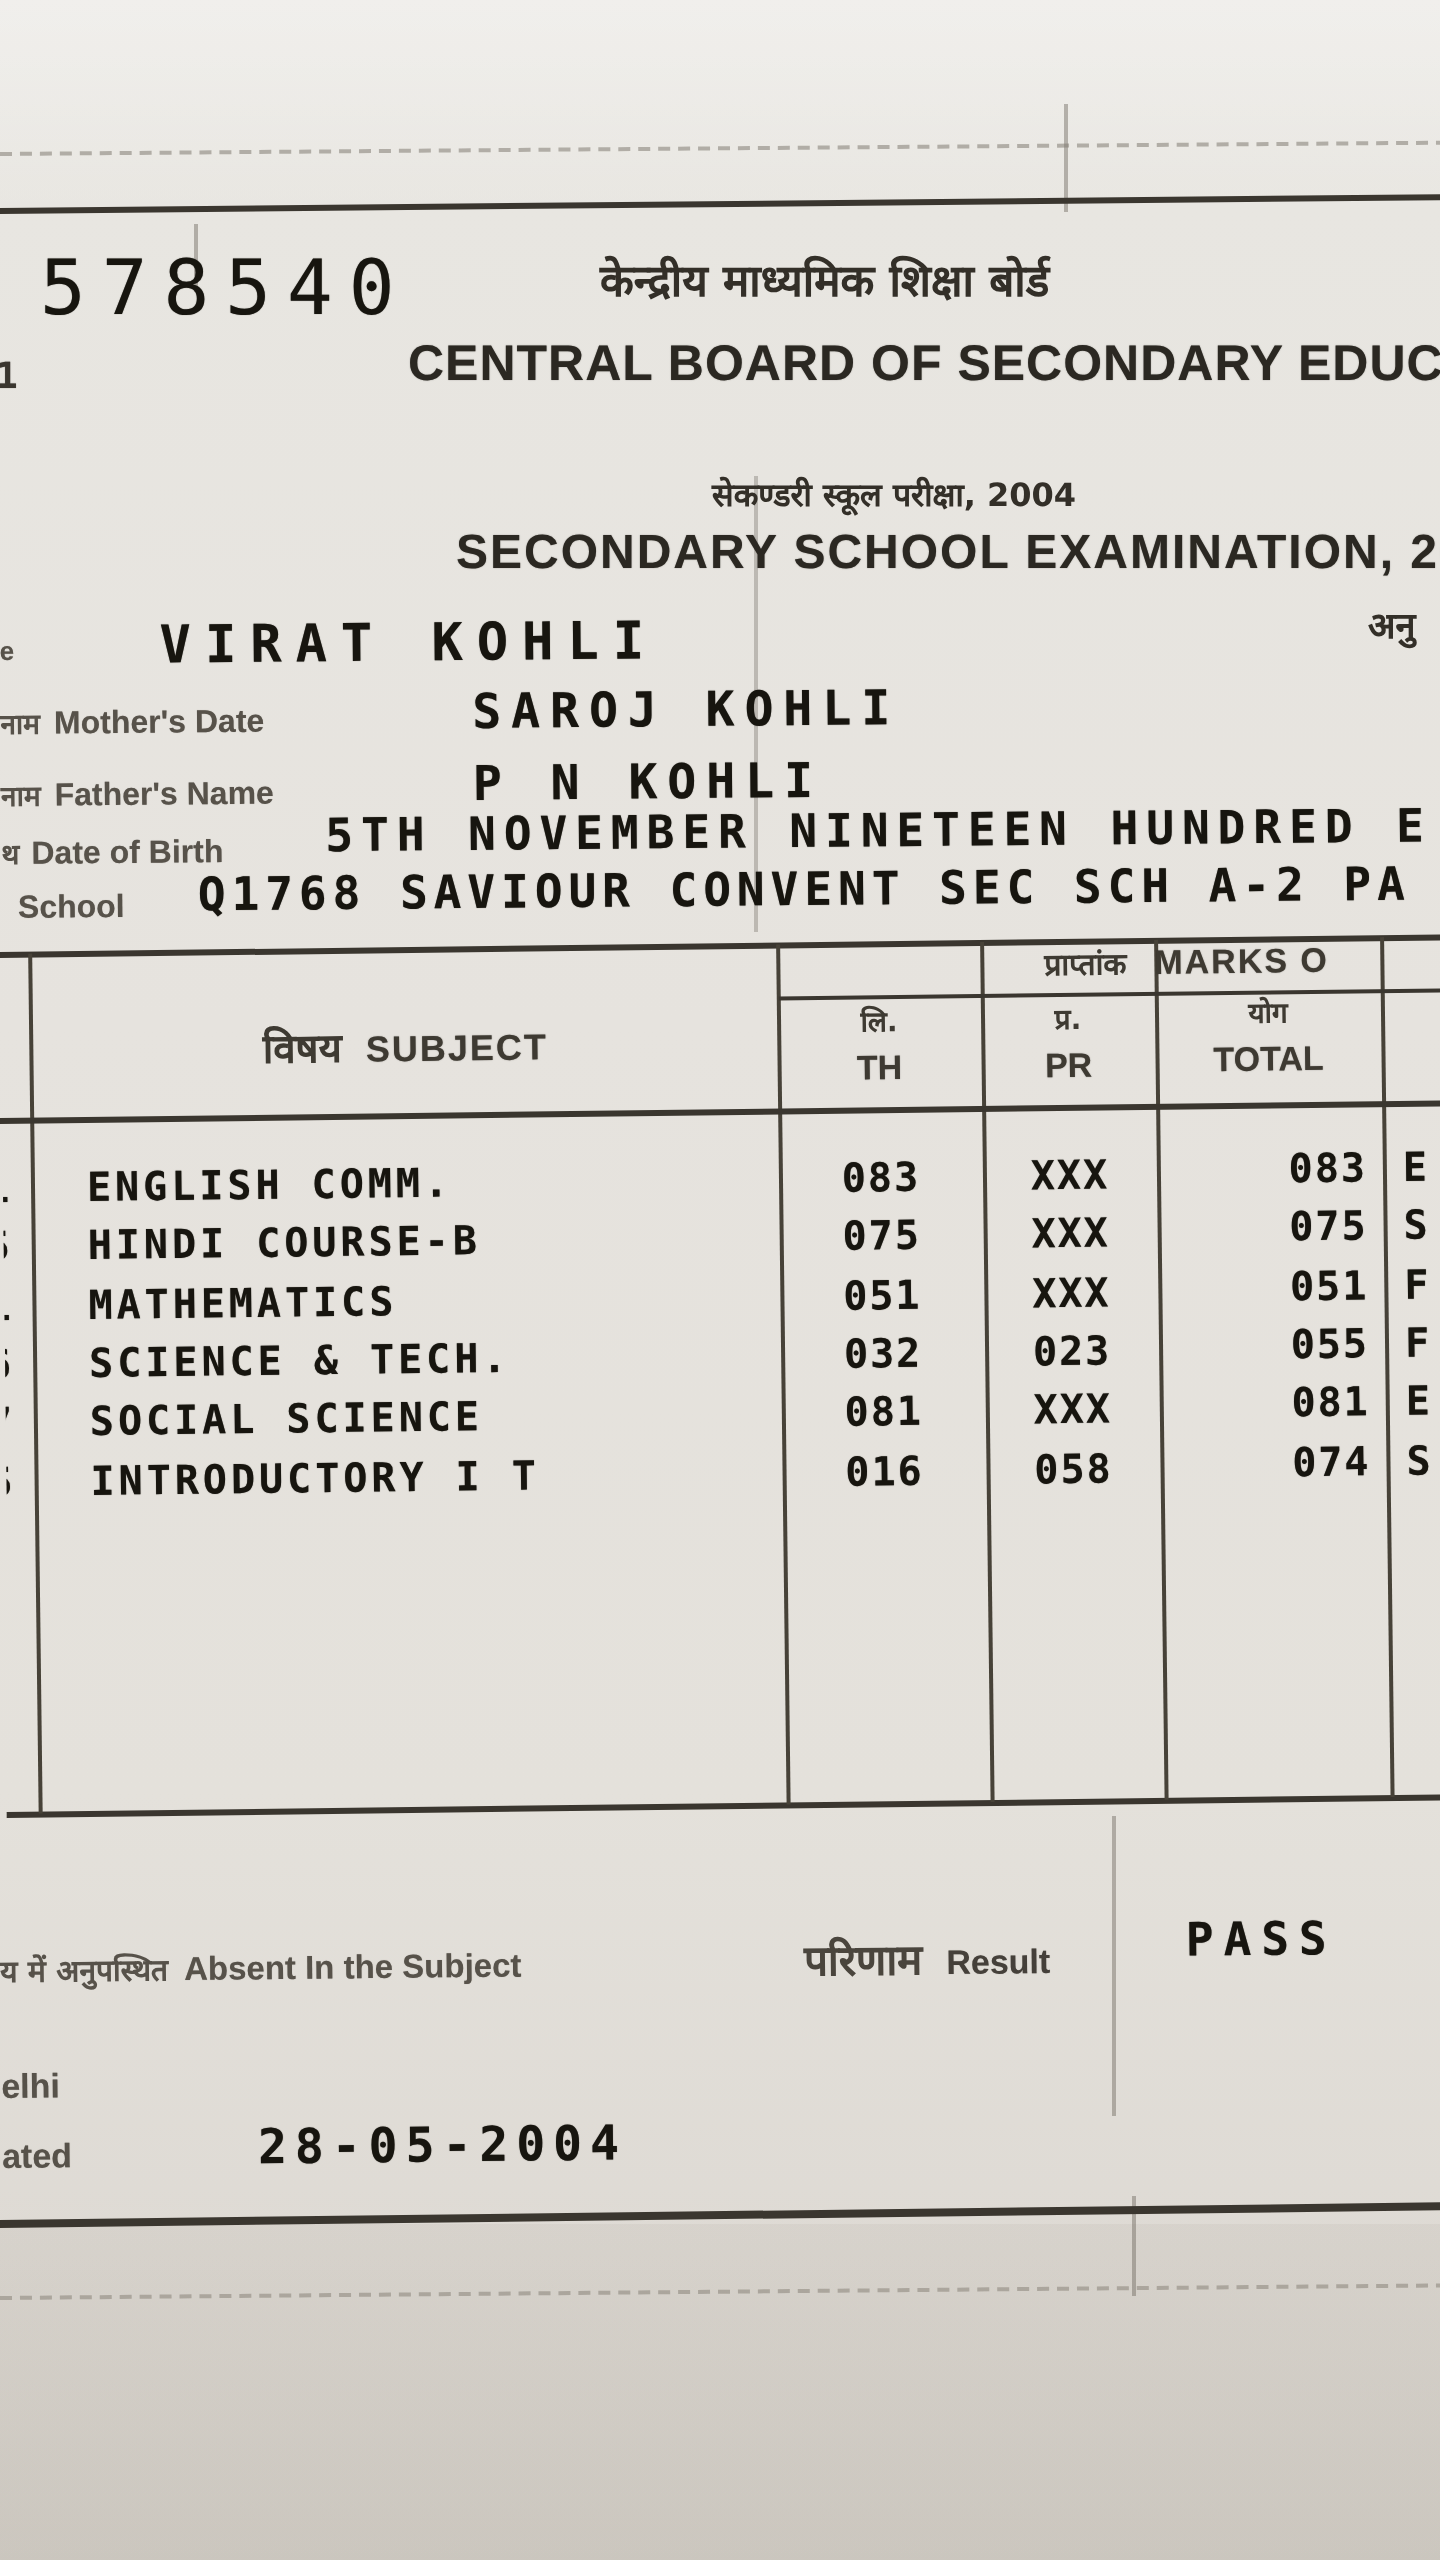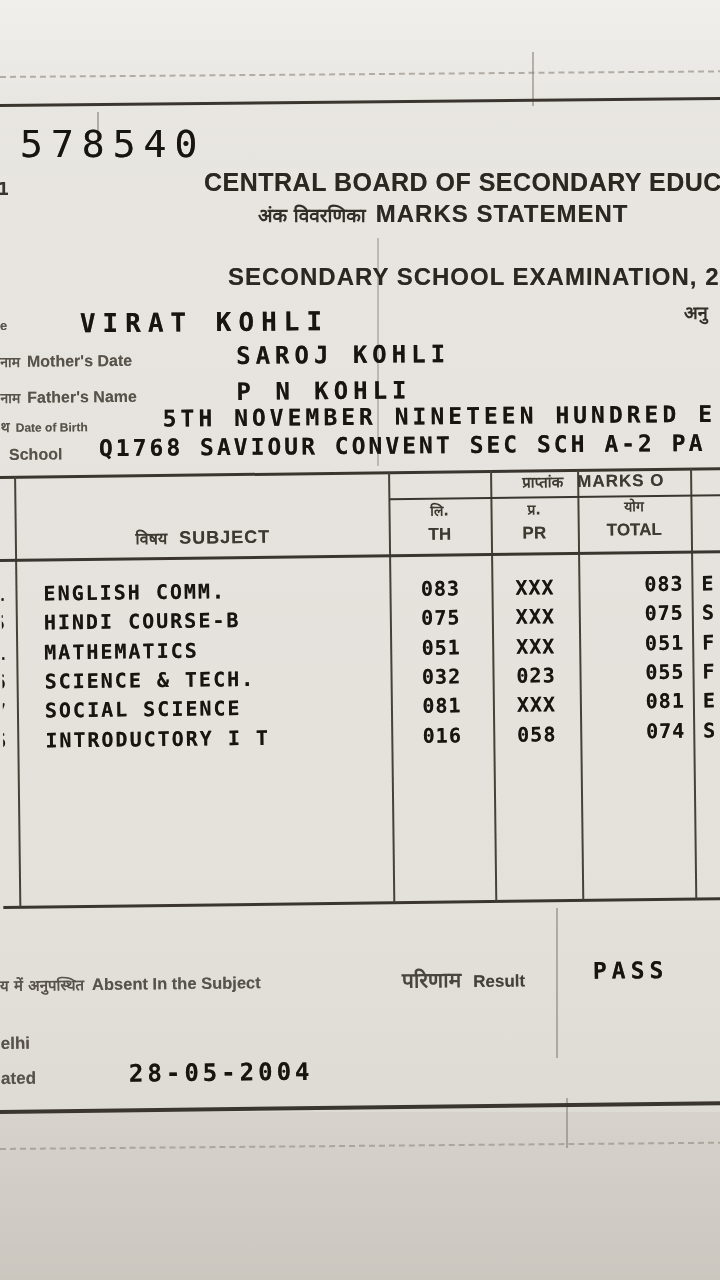--- a/index.html
+++ b/index.html
@@ -29,28 +29,26 @@
   <div class="abs" style="left:0;top:76px;width:724px;border-top:2px dashed rgba(130,124,114,.55);transform:rotate(-0.45deg);transform-origin:0 0;z-index:2;"></div>
   <div class="abs line" style="left:-2px;top:104px;width:726px;height:3px;transform:rotate(-0.55deg);transform-origin:0 0;"></div>
   <div class="abs crease" style="left:532px;top:52px;height:54px;"></div>
   <div class="abs crease" style="left:97px;top:112px;height:34px;width:1.5px;"></div>
   <div class="abs crease" style="left:377px;top:238px;height:228px;width:1.5px;background:rgba(110,104,95,.35);"></div>
 
   <div class="abs txt mono" style="left:20px;top:122px;font-size:38px;letter-spacing:8px;font-weight:normal;">578540</div>
 
   <div class="abs txt mono" style="left:-2px;top:178px;font-size:18px;color:#3a362f;">1</div>
 
+  <div class="abs txt hindi" style="left:300px;top:124px;font-size:22px;">केन्द्रीय माध्यमिक शिक्षा बोर्ड</div>
 
   <div class="abs txt hdr" style="left:204px;top:168px;font-size:25px;letter-spacing:.5px;">CENTRAL BOARD OF SECONDARY EDUCATI</div>
 
-  <div class="abs txt row-flex" style="left:258px;top:200px;gap:10px;">
-    <span class="hindi" style="font-size:19px;">अंक विवरणिका</span>
-    <span class="hdr" style="font-size:24px;letter-spacing:1px;">MARKS STATEMENT</span>
-  </div>
 
+  <div class="abs txt hindi" style="left:356px;top:236px;font-size:16px;">सेकण्डरी स्कूल परीक्षा, 2004</div>
 
 
   <div class="abs txt hdr" style="left:228px;top:263px;font-size:24px;letter-spacing:1px;">SECONDARY SCHOOL EXAMINATION, 200</div>
 
   <div class="abs txt hindi" style="left:684px;top:300px;font-size:18px;">अनु</div>
 
   <div class="abs" style="left:0;top:0;width:720px;height:470px;transform:rotate(-0.5deg);transform-origin:0 340px;z-index:3;">
 
     <div class="abs txt label" style="left:0;top:318px;font-size:13px;">e</div>
     <div class="abs txt mono" style="left:80px;top:309px;font-size:26px;letter-spacing:7px;">VIRAT KOHLI</div>
@@ -62,21 +60,21 @@
     <div class="abs txt mono" style="left:236px;top:344px;font-size:24px;letter-spacing:5px;">SAROJ KOHLI</div>
 
     <div class="abs txt row-flex" style="left:0;top:388px;gap:7px;">
       <span class="hindi" style="font-size:14px;color:#57524a;">नाम</span>
       <span class="label" style="font-size:16px;">Father's Name</span>
     </div>
     <div class="abs txt mono" style="left:236px;top:380px;font-size:24px;letter-spacing:5px;">P N KOHLI</div>
 
     <div class="abs txt row-flex" style="left:0;top:417px;gap:6px;">
       <span class="hindi" style="font-size:14px;color:#57524a;">थ</span>
-      <span class="label" style="font-size:12px;">Date of Birth</span>
+      <span class="label" style="font-size:16px;">Date of Birth</span>
     </div>
     <div class="abs txt mono" style="left:162px;top:407px;font-size:23px;letter-spacing:4px;">5TH NOVEMBER NINETEEN HUNDRED E</div>
 
     <div class="abs txt label" style="left:8px;top:446px;font-size:16px;">School</div>
     <div class="abs txt mono" style="left:98px;top:436px;font-size:23px;letter-spacing:3px;">Q1768 SAVIOUR CONVENT SEC SCH A-2 PA</div>
   </div>
 
   <div class="abs" style="left:0;top:470px;width:720px;height:442px;transform:rotate(-0.7deg);transform-origin:0 0;z-index:2;">
 
     <div class="abs line" style="left:-2px;top:6px;width:726px;height:2.5px;"></div>
@@ -88,21 +86,21 @@
     <div class="abs vline" style="left:690px;top:7px;height:430px;"></div>
     <div class="abs line" style="left:389px;top:33px;width:331px;height:2px;"></div>
     <div class="abs line" style="left:-2px;top:89px;width:726px;height:2.5px;"></div>
 
     <div class="abs txt row-flex" style="left:522px;top:8px;gap:14px;">
       <span class="hindi" style="font-size:15px;color:#3e3a32;">प्राप्तांक</span>
       <span class="hdr" style="font-size:17px;color:#3e3a32;letter-spacing:1px;">MARKS O</span>
     </div>
 
     <div class="abs txt row-flex" style="left:16px;top:42px;width:372px;justify-content:center;gap:12px;">
-      <span class="hindi" style="font-size:16px;color:#3e3a32;margin-top:17px;">विषय</span>
+      <span class="hindi" style="font-size:20px;color:#3e3a32;">विषय</span>
       <span class="hdr" style="font-size:18px;color:#3e3a32;letter-spacing:1px;">SUBJECT</span>
     </div>
 
     <div class="abs txt hindi" style="left:388px;top:36px;width:102px;text-align:center;font-size:14px;color:#3e3a32;">लि.</div>
     <div class="abs txt hdr" style="left:388px;top:60px;width:102px;text-align:center;font-size:17px;color:#3e3a32;">TH</div>
 
     <div class="abs txt hindi" style="left:490px;top:36px;width:87px;text-align:center;font-size:14px;color:#3e3a32;">प्र.</div>
     <div class="abs txt hdr" style="left:490px;top:60px;width:87px;text-align:center;font-size:17px;color:#3e3a32;">PR</div>
 
     <div class="abs txt hindi" style="left:577px;top:34px;width:113px;text-align:center;font-size:14px;color:#3e3a32;">योग</div>

